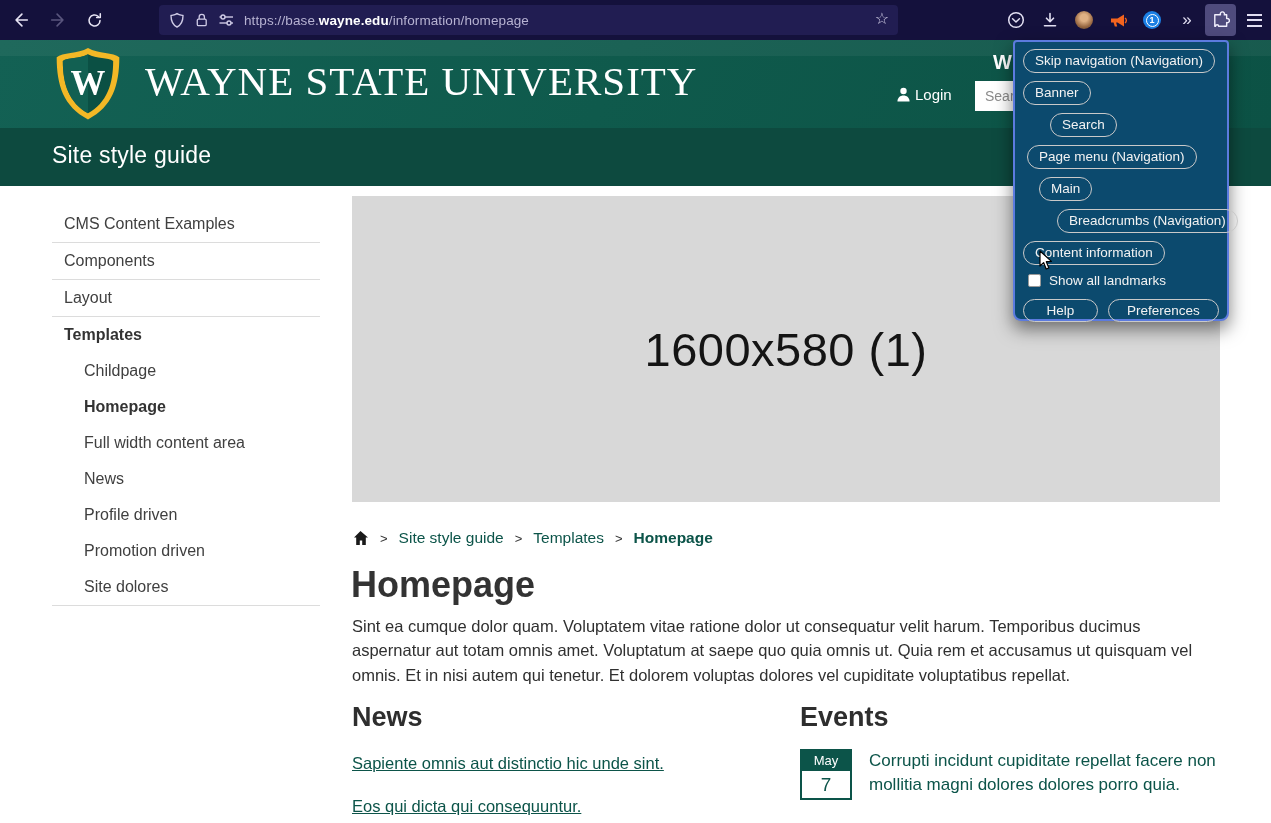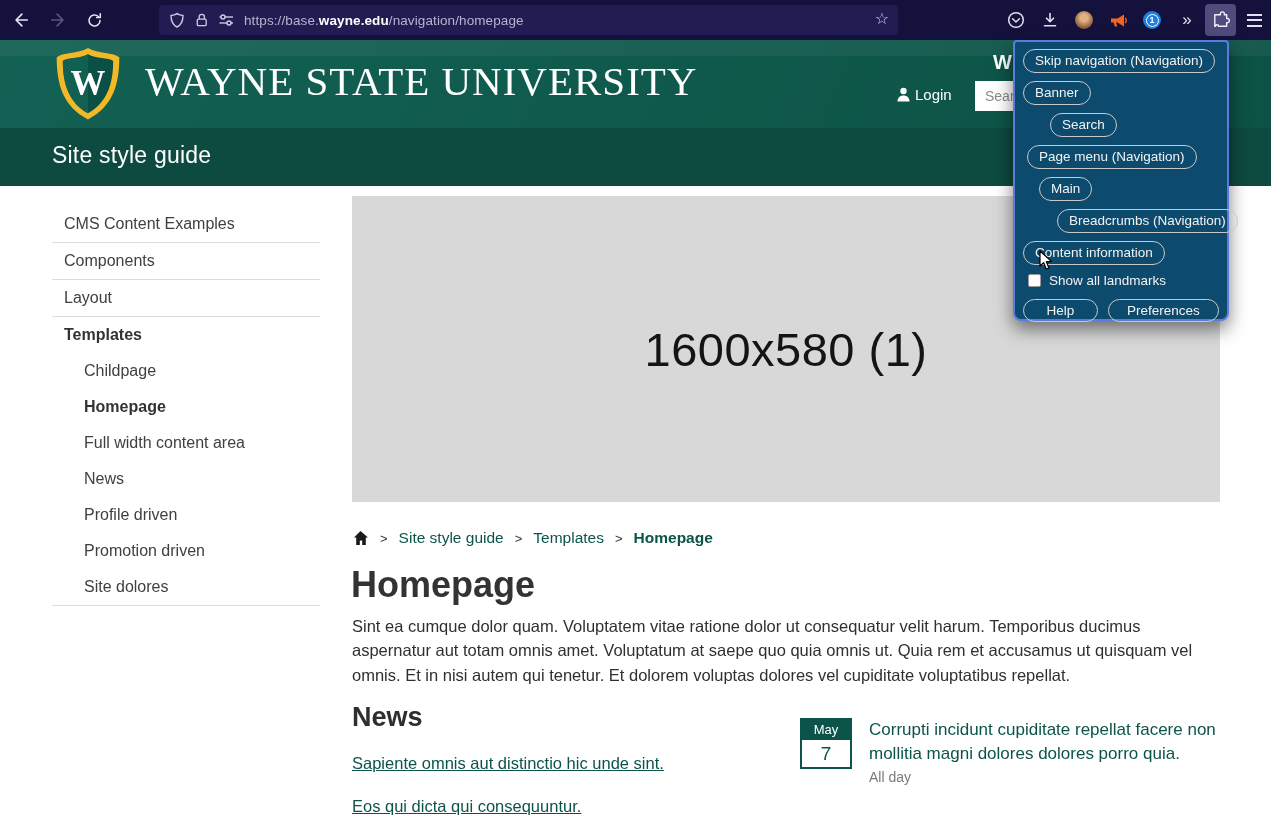--- a/index.html
+++ b/index.html
@@ -136,21 +136,21 @@
           </svg>
       </span>
       <span>
         <svg width="17" height="14" viewBox="0 0 17 14">
             <line x1="1.5" y1="4" x2="15" y2="4" stroke="#cfcbe6" stroke-width="1.4"></line>
             <circle cx="5" cy="4" r="2" fill="#211d52" stroke="#cfcbe6" stroke-width="1.4"></circle>
             <line x1="1.5" y1="10" x2="15" y2="10" stroke="#cfcbe6" stroke-width="1.4"></line>
             <circle cx="11" cy="10" r="2" fill="#211d52" stroke="#cfcbe6" stroke-width="1.4"></circle>
           </svg>
       </span>
-      <span class="url-text"><span>https://base.</span><b>wayne.edu</b><span>/navigation/homepage</span></span>
+      <span class="url-text"><span>https://base.</span><b>wayne.edu</b><span>/information/homepage</span></span>
       <span class="url-star">☆</span>
     </div>
 
     <div class="tb-right">
       <div class="tb-ico">
         <svg width="18" height="18" viewBox="0 0 18 18">
             <circle cx="9" cy="9" r="7.3" stroke="#e2dff2" stroke-width="1.5" fill="none"></circle>
             <polyline points="5.6,7.8 9,11 12.4,7.8" stroke="#e2dff2" stroke-width="1.5" fill="none" stroke-linecap="round" stroke-linejoin="round"></polyline>
           </svg>
       </div>
@@ -252,28 +252,28 @@
   <h1 class="page-title">Homepage</h1>
   <p class="intro">Sint ea cumque dolor quam. Voluptatem vitae ratione dolor ut consequatur velit harum. Temporibus ducimus aspernatur aut totam omnis amet. Voluptatum at saepe quo quia omnis ut. Quia rem et accusamus ut quisquam vel omnis. Et in nisi autem qui tenetur. Et dolorem voluptas dolores vel cupiditate voluptatibus repellat.</p>
 
   <div class="news-col">
     <h2 class="col-heading">News</h2>
     <a class="news-link">Sapiente omnis aut distinctio hic unde sint.</a>
     <a class="news-link" style="margin-top:24px">Eos qui dicta qui consequuntur.</a>
   </div>
 
   <div class="events-col">
+    <h2 class="col-heading">Events</h2>
     <div class="event-row">
       <div class="date-badge">
         <div class="date-month">May</div>
         <div class="date-day">7</div>
       </div>
       <div>
         <a class="event-title">Corrupti incidunt cupiditate repellat facere non mollitia magni dolores dolores porro quia.</a>
-        <div class="event-time">All day</div>
       </div>
     </div>
   </div>
 
   <div class="popup">
     <div id="lm-buttons">
         <button class="lm-btn" style="margin-left: 0px;">Skip navigation (Navigation)</button>
         <button class="lm-btn" style="margin-left: 0px;">Banner</button>
         <button class="lm-btn" style="margin-left: 27px;">Search</button>
         <button class="lm-btn" style="margin-left: 4px;">Page menu (Navigation)</button>

